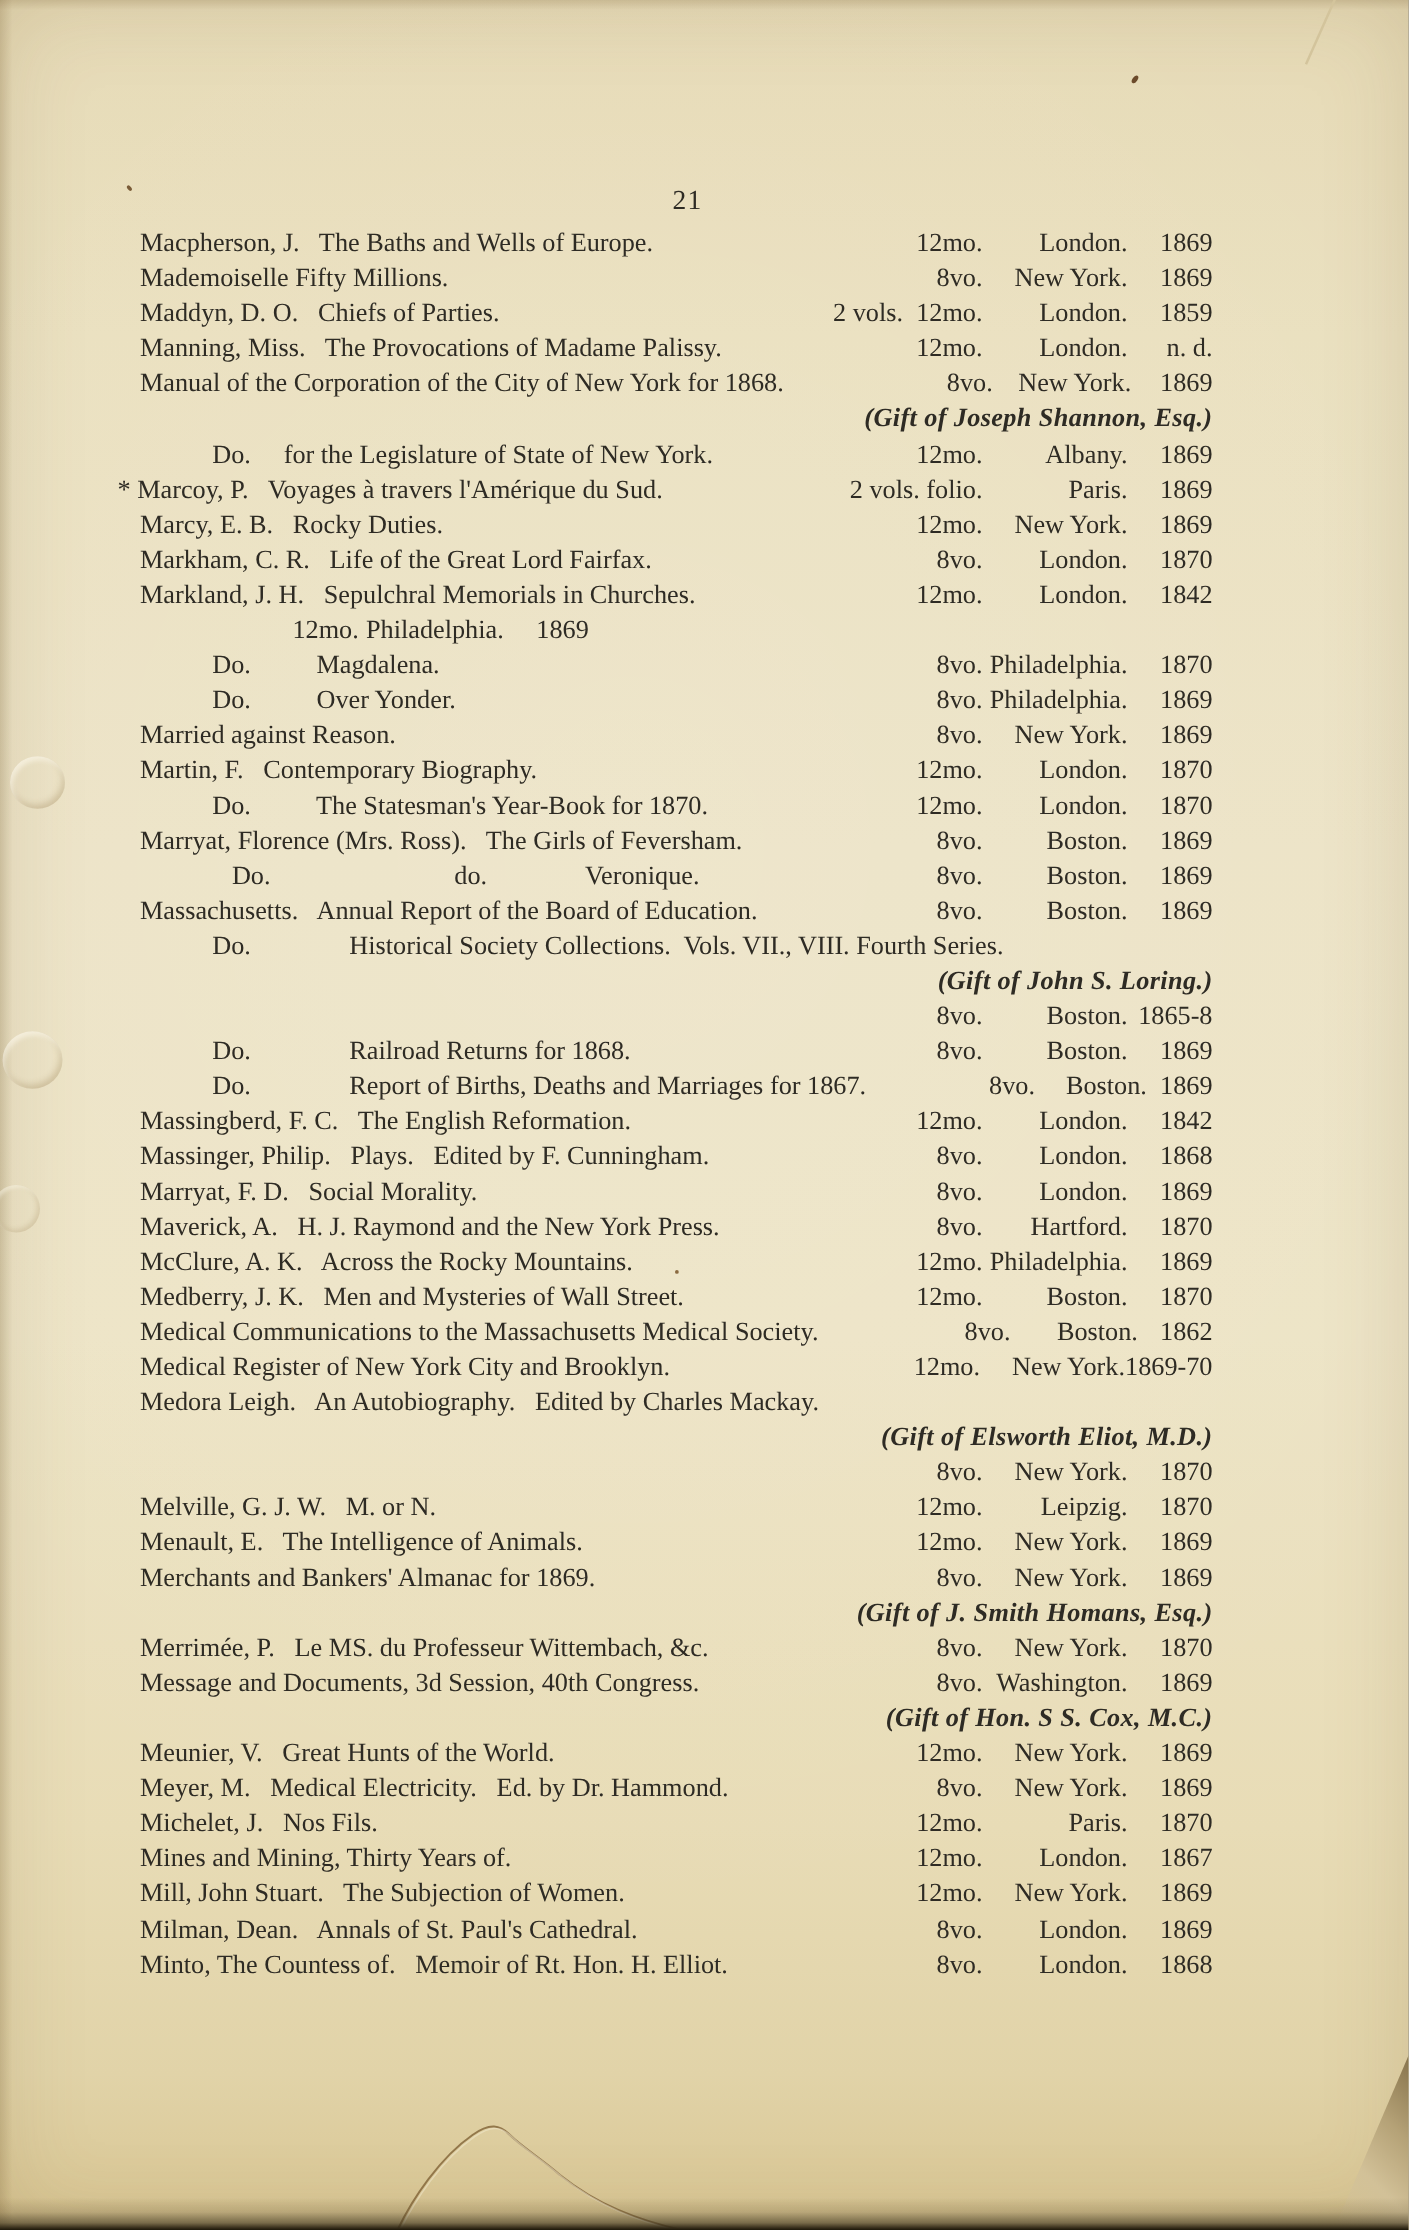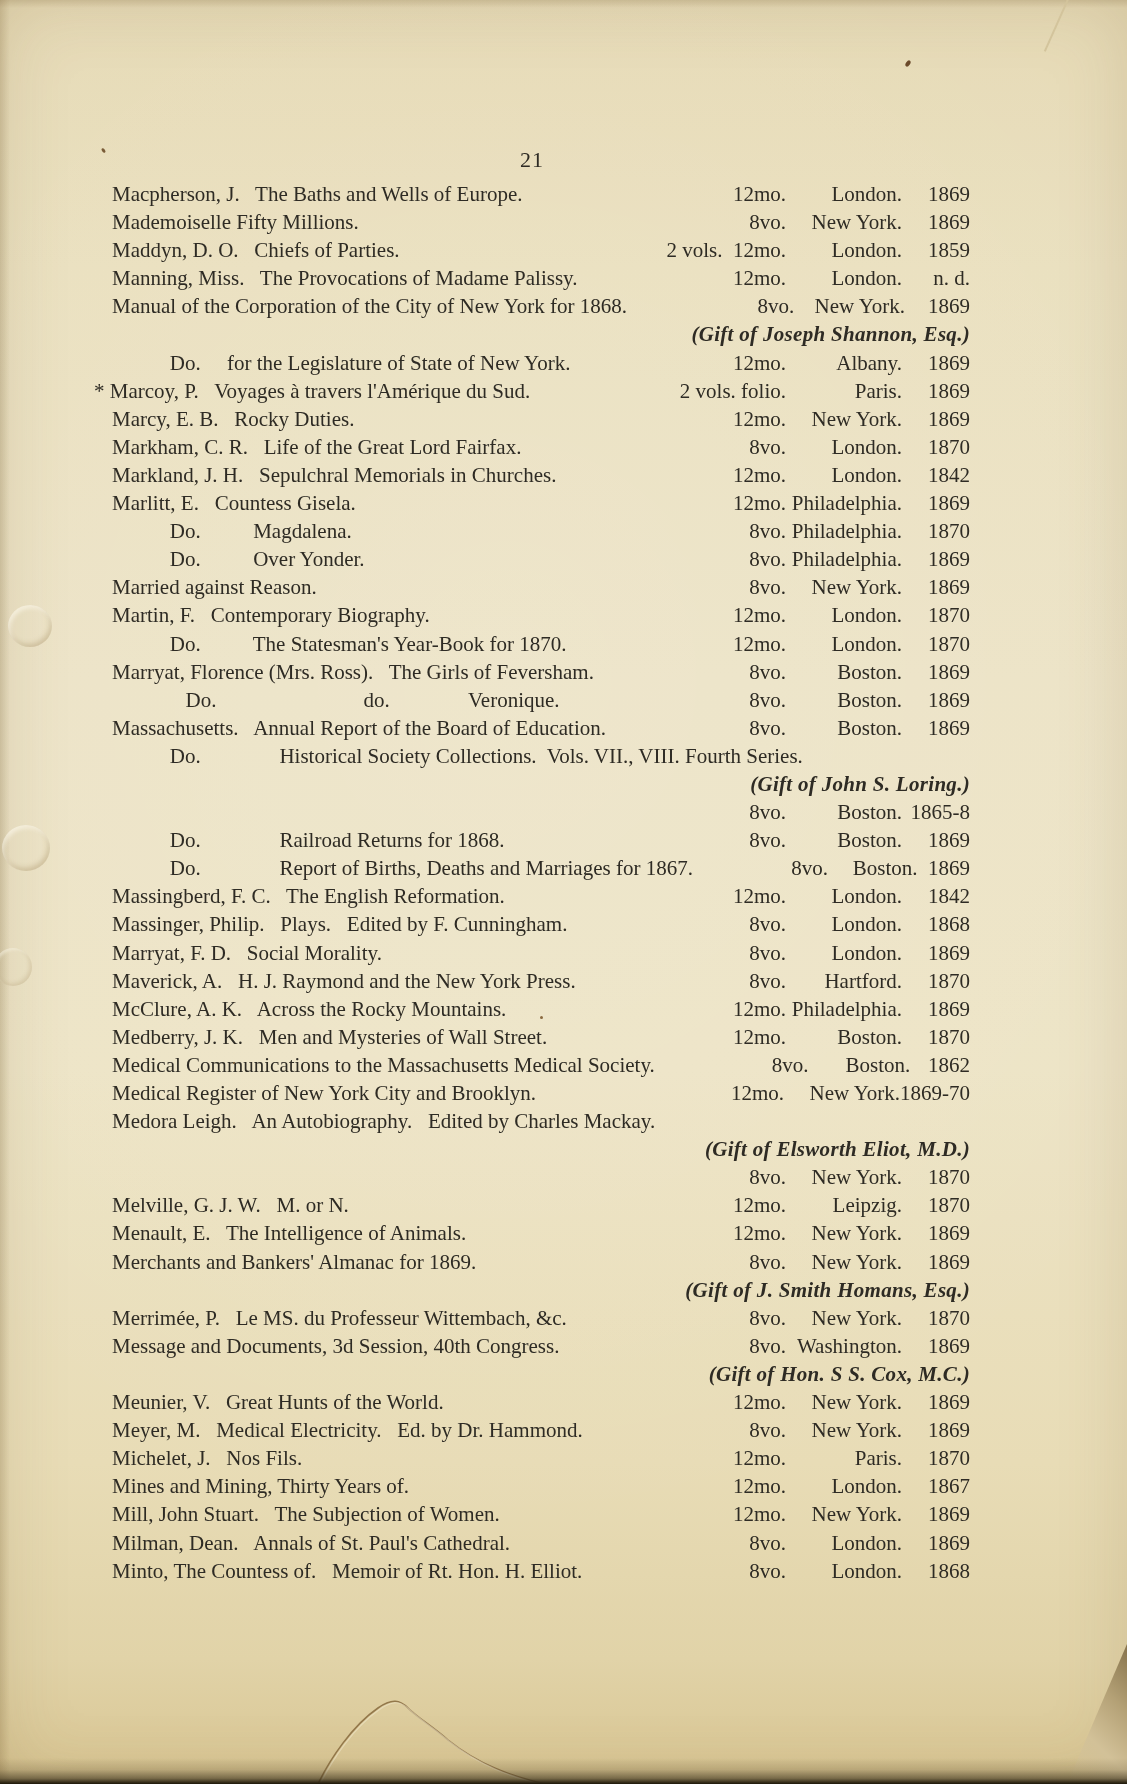--- a/index.html
+++ b/index.html
@@ -10,21 +10,21 @@
     overflow:hidden;
     font-family:"Liberation Serif","DejaVu Serif",serif;
     color:#2e2b24;
     background:
       radial-gradient(120% 80% at 45% 38%, rgba(255,255,255,0.10), rgba(0,0,0,0) 62%),
       linear-gradient(180deg,#e6dab6 0%,#eae0bf 15%,#ece3c6 38%,#ede4c6 60%,#e8dcb6 82%,#e1d3a8 93%,#d8c592 100%);
     box-shadow:inset 0 0 70px rgba(120,95,50,0.18);
   }
   .page-number{
     position:absolute;top:147px;left:520px;width:60px;
-    font-size:22px;letter-spacing:1px;text-align:left;
+    font-size:22px;letter-spacing:1px;text-align:center;
   }
   .catalog{
     position:absolute;top:180px;left:112px;width:858px;
   }
   .row{
     display:flex;align-items:baseline;
     height:28.1px;line-height:28.1px;
     font-size:21px;white-space:pre;
   }
   .row .t{flex:1 0 auto;min-width:0;white-space:pre;}
@@ -85,21 +85,21 @@
       <div class="row entry"><span class="t">Mademoiselle Fifty Millions.</span><span class="c f">8vo.</span><span class="c p">New York.</span><span class="c y">1869</span></div>
       <div class="row entry"><span class="t">Maddyn, D. O.   Chiefs of Parties.</span><span class="c f">2 vols.  12mo.</span><span class="c p">London.</span><span class="c y">1859</span></div>
       <div class="row entry"><span class="t">Manning, Miss.   The Provocations of Madame Palissy.</span><span class="c f">12mo.</span><span class="c p">London.</span><span class="c y">n. d.</span></div>
       <div class="row entry"><span class="t">Manual of the Corporation of the City of New York for 1868.</span><span class="c f">8vo.</span><span class="c p">New York.</span><span class="c y">1869</span></div>
       <div class="row gift"><span class="gift-text">(Gift of Joseph Shannon, Esq.)</span></div>
       <div class="row entry"><span class="t">           Do.     for the Legislature of State of New York.</span><span class="c f">12mo.</span><span class="c p">Albany.</span><span class="c y">1869</span></div>
       <div class="row entry"><span class="t hang">* Marcoy, P.   Voyages à travers l'Amérique du Sud.</span><span class="c f">2 vols. folio.</span><span class="c p">Paris.</span><span class="c y">1869</span></div>
       <div class="row entry"><span class="t">Marcy, E. B.   Rocky Duties.</span><span class="c f">12mo.</span><span class="c p">New York.</span><span class="c y">1869</span></div>
       <div class="row entry"><span class="t">Markham, C. R.   Life of the Great Lord Fairfax.</span><span class="c f">8vo.</span><span class="c p">London.</span><span class="c y">1870</span></div>
       <div class="row entry"><span class="t">Markland, J. H.   Sepulchral Memorials in Churches.</span><span class="c f">12mo.</span><span class="c p">London.</span><span class="c y">1842</span></div>
-      <div class="row entry"><span class="t">Marlitt, E.   Countess Gisela.</span><span class="c f">12mo.</span><span class="c p">Philadelphia.</span><span class="c y">1869</span></div>
+      <div class="row entry"><span class="c f">12mo.</span><span class="c p">Philadelphia.</span><span class="c y">1869</span></div>
       <div class="row entry"><span class="t">           Do.          Magdalena.</span><span class="c f">8vo.</span><span class="c p">Philadelphia.</span><span class="c y">1870</span></div>
       <div class="row entry"><span class="t">           Do.          Over Yonder.</span><span class="c f">8vo.</span><span class="c p">Philadelphia.</span><span class="c y">1869</span></div>
       <div class="row entry"><span class="t">Married against Reason.</span><span class="c f">8vo.</span><span class="c p">New York.</span><span class="c y">1869</span></div>
       <div class="row entry"><span class="t">Martin, F.   Contemporary Biography.</span><span class="c f">12mo.</span><span class="c p">London.</span><span class="c y">1870</span></div>
       <div class="row entry"><span class="t">           Do.          The Statesman's Year-Book for 1870.</span><span class="c f">12mo.</span><span class="c p">London.</span><span class="c y">1870</span></div>
       <div class="row entry"><span class="t">Marryat, Florence (Mrs. Ross).   The Girls of Feversham.</span><span class="c f">8vo.</span><span class="c p">Boston.</span><span class="c y">1869</span></div>
       <div class="row entry"><span class="t">              Do.                            do.               Veronique.</span><span class="c f">8vo.</span><span class="c p">Boston.</span><span class="c y">1869</span></div>
       <div class="row entry"><span class="t">Massachusetts.   Annual Report of the Board of Education.</span><span class="c f">8vo.</span><span class="c p">Boston.</span><span class="c y">1869</span></div>
       <div class="row entry"><span class="t">           Do.               Historical Society Collections.  Vols. VII., VIII. Fourth Series.</span><span class="c f"></span><span class="c p"></span><span class="c y"></span></div>
       <div class="row gift"><span class="gift-text">(Gift of John S. Loring.)</span></div>

